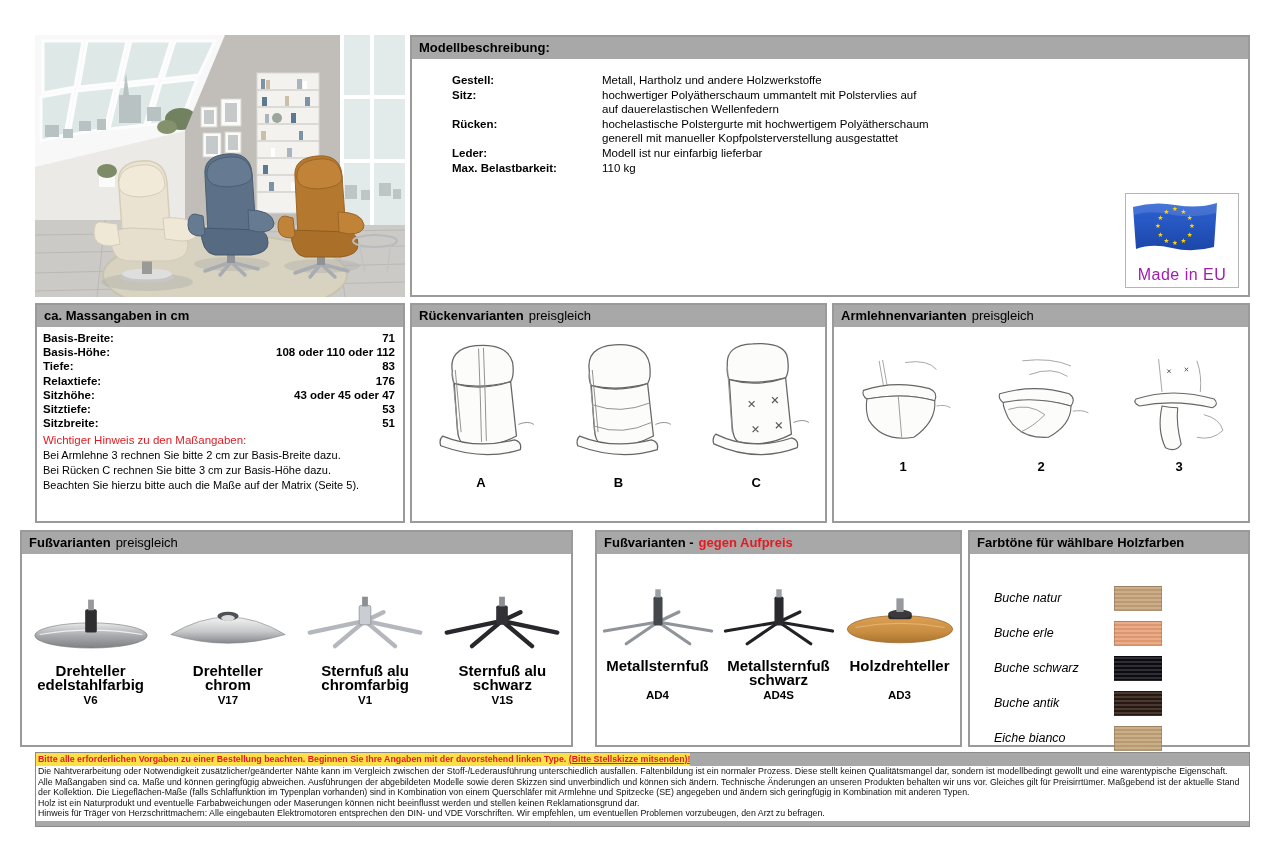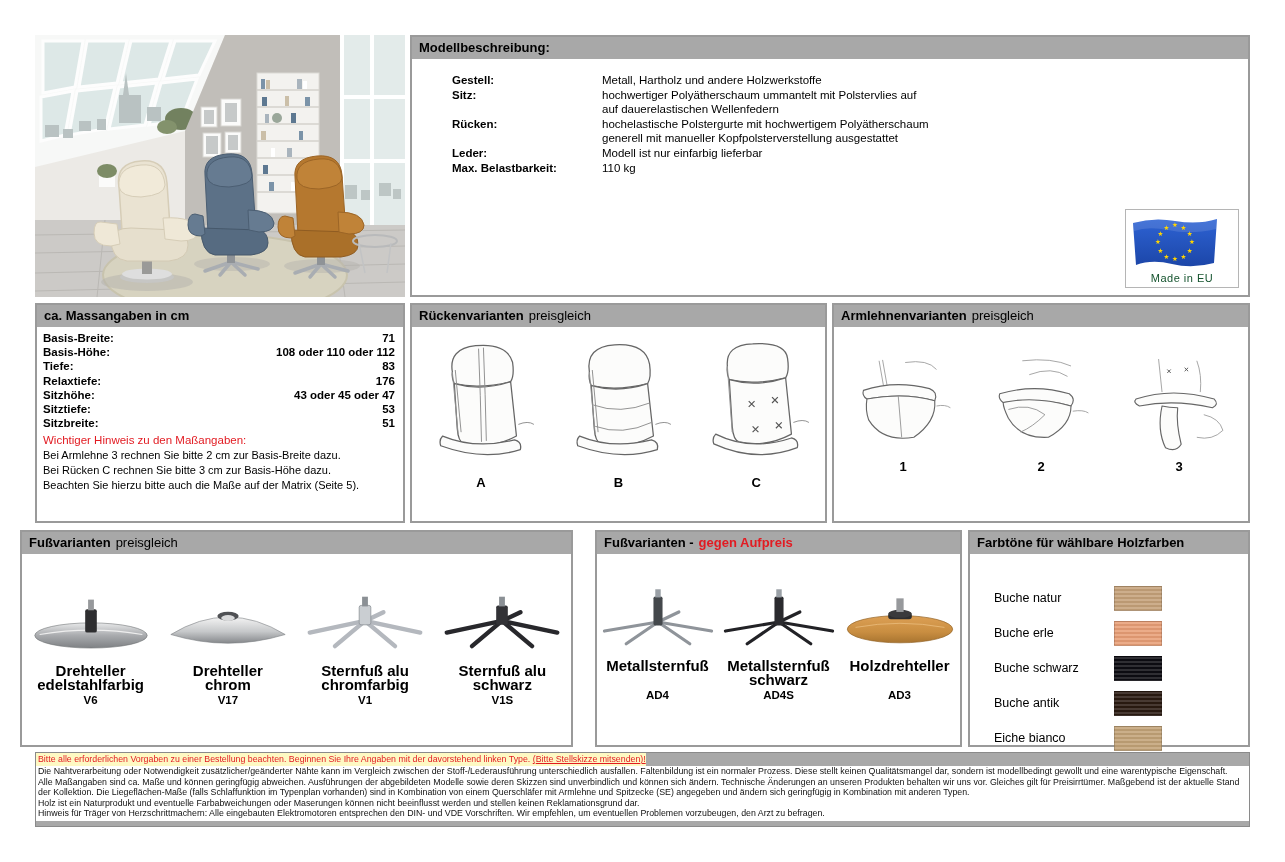--- a/index.html
+++ b/index.html
@@ -14,21 +14,21 @@
   
   .photo{position:absolute;left:35px;top:35px;width:370px;height:262px;overflow:hidden;}
 
   
   .model-panel{left:410px;top:35px;width:840px;height:262px;}
   .mb-body{padding:14px 0 0 40px;font-size:11.5px;line-height:14.6px;}
   .mb-row{display:flex;}
   .mb-label{width:150px;font-weight:bold;flex:none;}
   .eu-badge{position:absolute;right:9px;bottom:7px;width:104px;border:1px solid #b5b5b5;
             background:#fff;text-align:center;padding:5px 4px 3px;}
-  .eu-caption{font-size:11px;color:#14532d;letter-spacing:.5px;margin-top:1px;}
+  .eu-caption{font-size:16px;color:#a21caf;letter-spacing:.5px;margin-top:11px;}
 
   
   .measure-panel{left:35px;top:303px;width:370px;height:220px;}
   .ms-body{padding:4px 8px 0 6px;}
   .ms-row{display:flex;justify-content:space-between;font-weight:bold;font-size:11.5px;line-height:14.2px;}
   .ms-note-title{color:#e21b22;font-size:11.5px;line-height:15px;margin-top:3px;}
   .ms-note-line{font-size:11px;line-height:14.6px;}
 
   
   .back-panel{left:410px;top:303px;width:417px;height:220px;}
@@ -42,30 +42,30 @@
   .foot1-panel{left:20px;top:530px;width:553px;height:217px;}
   .foot2-panel{left:595px;top:530px;width:367px;height:217px;}
   .foot-body{display:flex;justify-content:space-around;align-items:flex-start;padding-top:26px;}
   .foot-item{text-align:center;}
   .fv-name{height:27px;font-weight:bold;font-size:15px;line-height:13.5px;margin-top:6px;}
   .fv-code{font-weight:bold;font-size:11.5px;margin-top:3px;}
 
   
   .wood-panel{left:968px;top:530px;width:282px;height:217px;}
   .wood-body{padding:30px 0 0 24px;}
-  .wood-row{display:flex;align-items:center;height:28px;margin-bottom:7px;}
+  .wood-row{display:flex;align-items:center;height:28px;margin-bottom:7px;font-style:italic;}
   .wood-label{width:98px;font-size:12.5px;}
   .wood-swatch{width:46px;height:23px;margin-left:22px;border:1px solid rgba(0,0,0,.15);
     background-image:repeating-linear-gradient(180deg, rgba(255,255,255,.14) 0 2px, rgba(0,0,0,.05) 2px 4px);}
 
   
   .disclaimer{position:absolute;left:35px;top:752px;width:1215px;box-sizing:border-box;
               border:1px solid #8a8a8a;background:#fff;}
   .dis-head{display:flex;align-items:stretch;height:13px;}
-  .dis-head-text{background:#fef9c3;font-size:8.8px;line-height:13px;font-weight:normal;color:#e21b22;
+  .dis-head-text{background:#fde047;font-size:8.8px;line-height:13px;font-weight:bold;color:#e21b22;
                  white-space:nowrap;padding-left:2px;}
   .dis-head-text .u{text-decoration:underline;}
   .dis-head .spacer{flex:1;background:#a8a8a8;}
   .dis-body{padding:0 2px;}
   .dis-line{font-size:8.8px;line-height:10.5px;color:#111;}
   .dis-foot{height:5px;background:#a8a8a8;margin-top:2px;}
 
   svg{display:block;}
 </style>
 </head>

